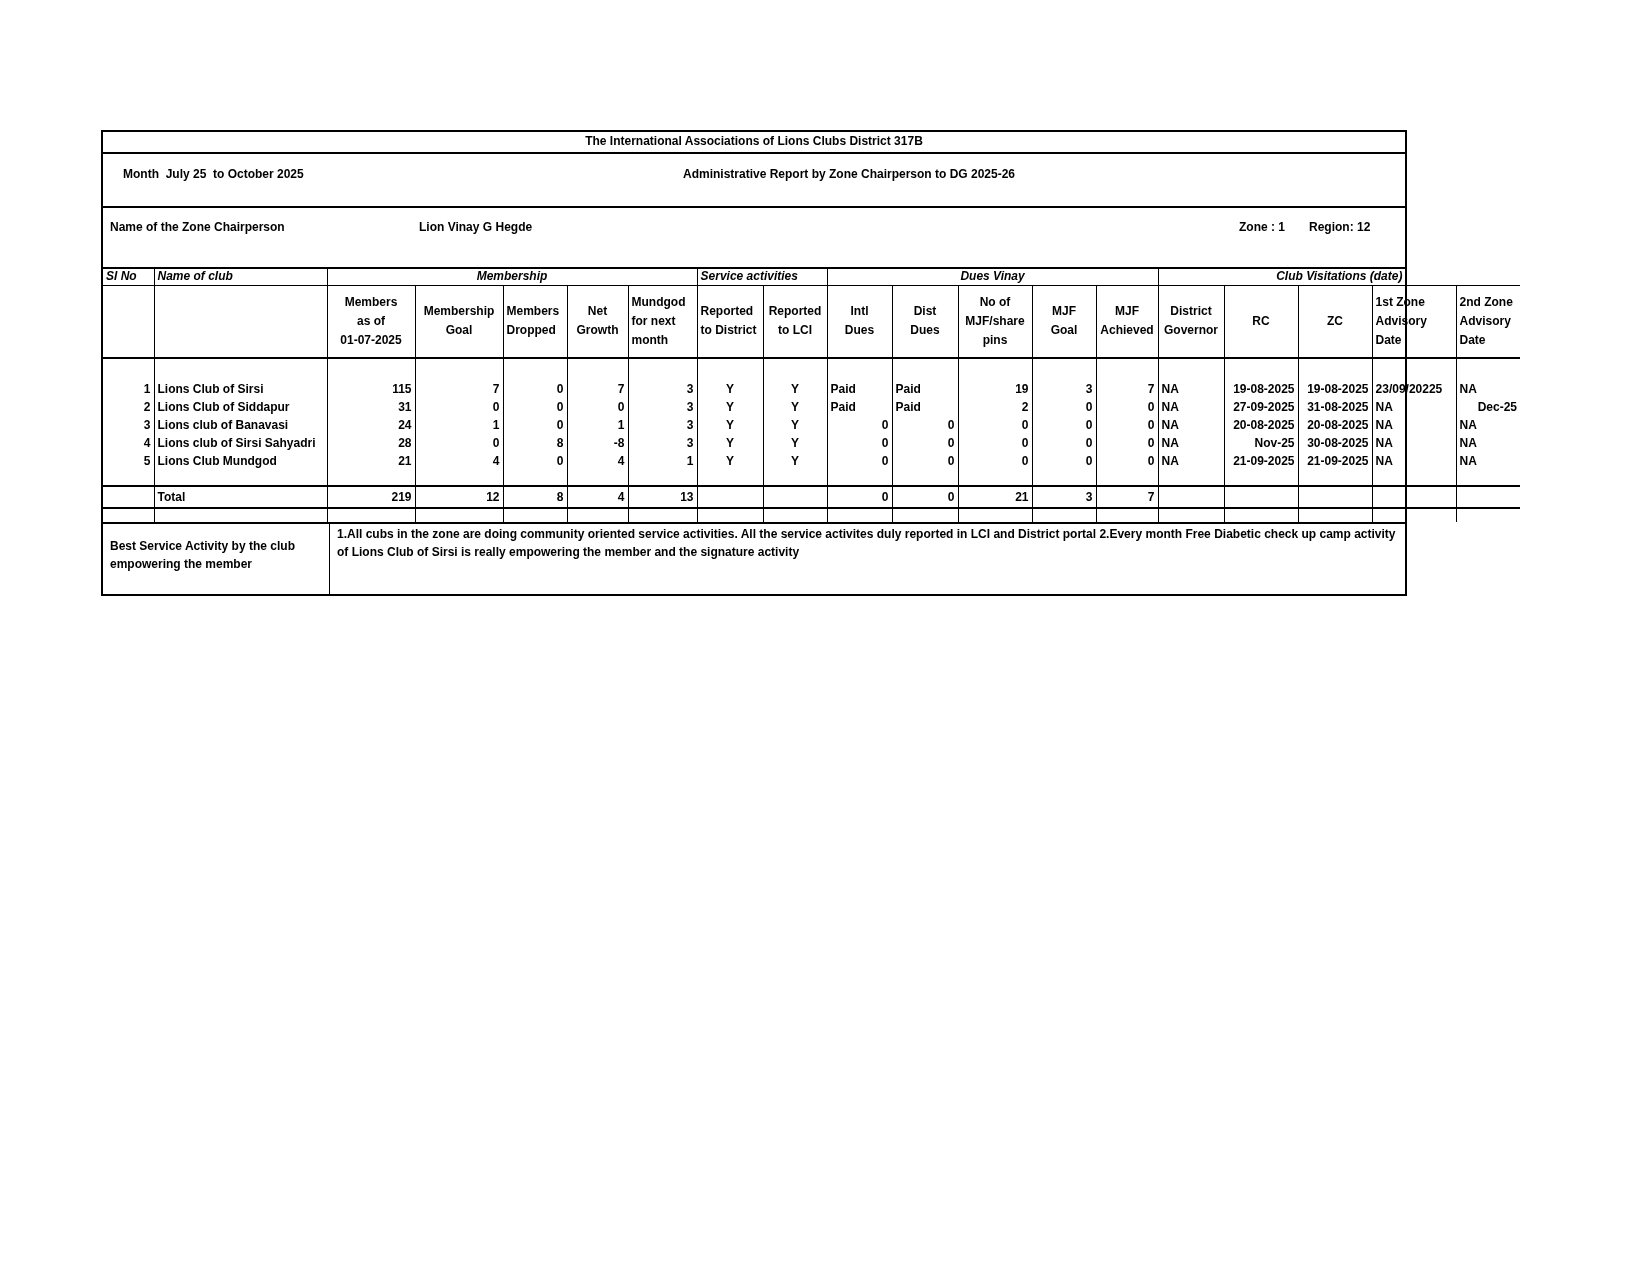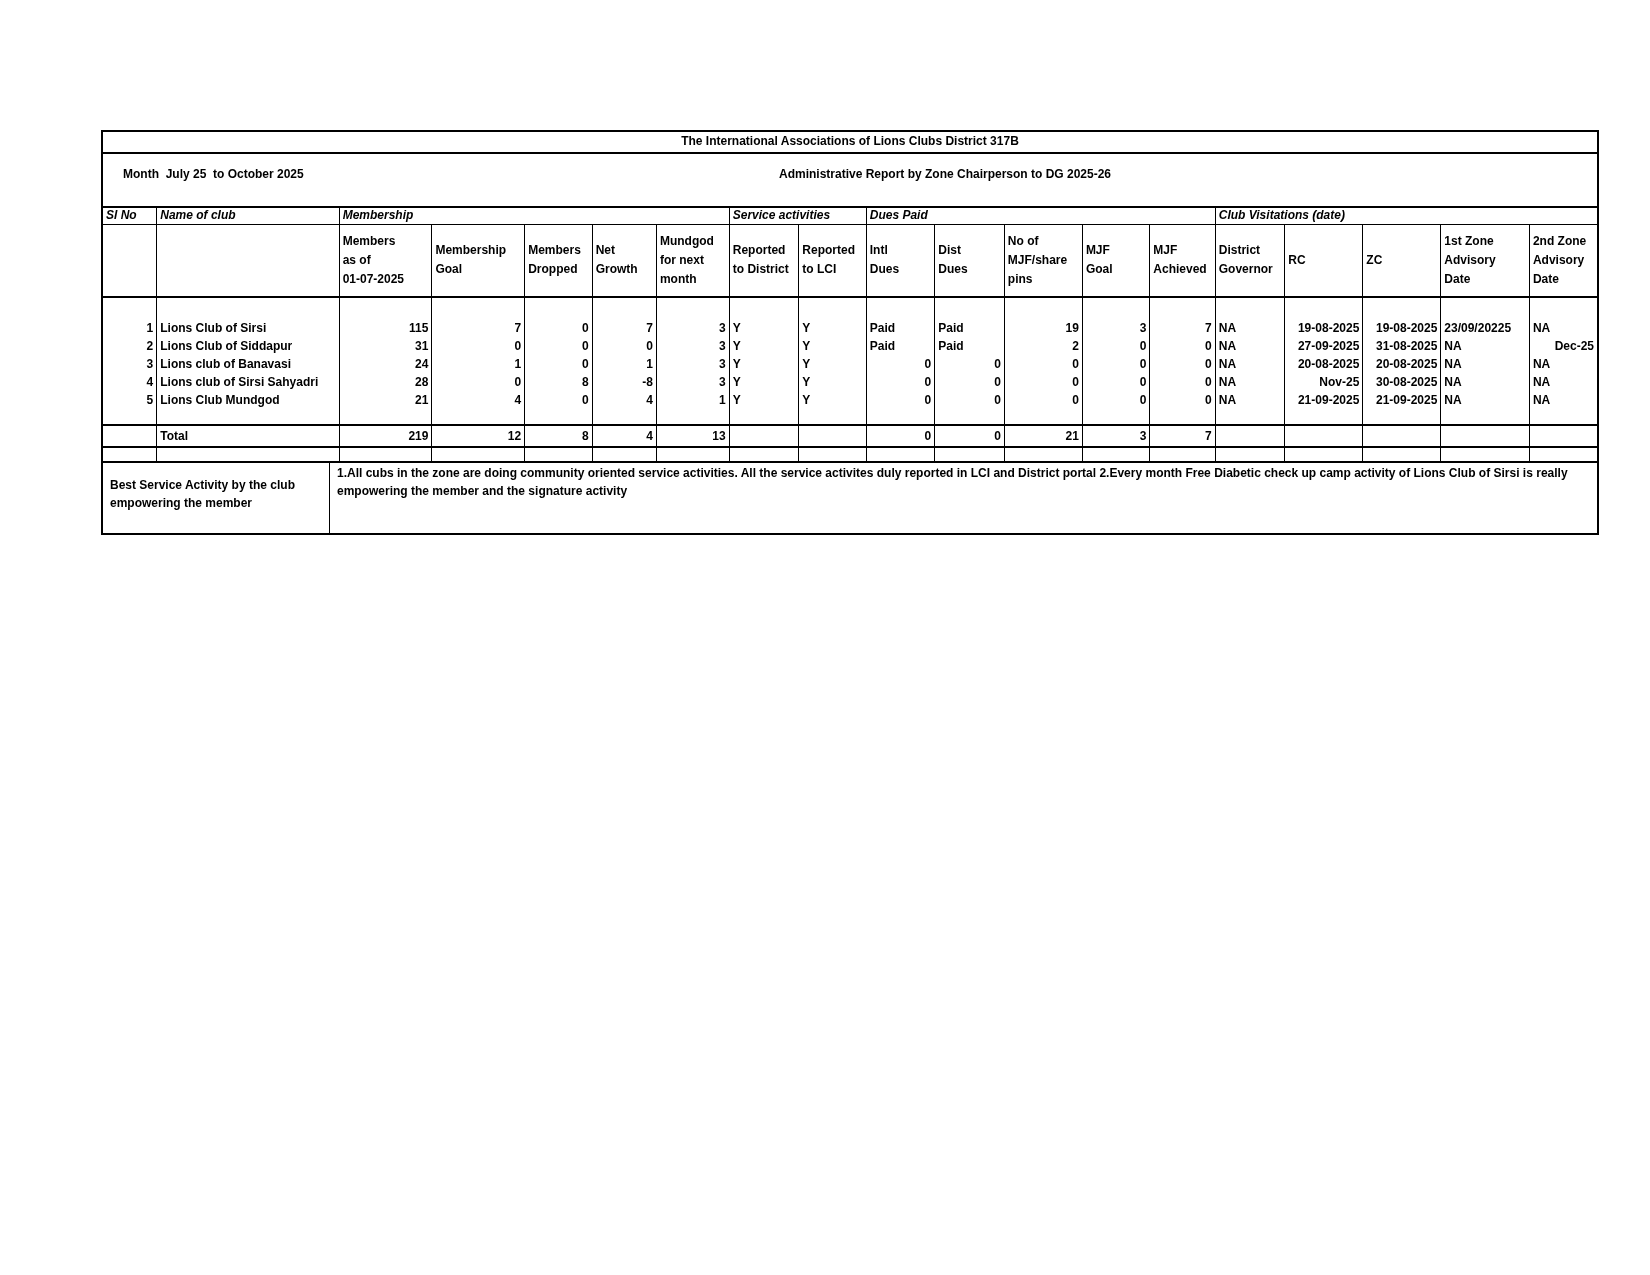--- a/index.html
+++ b/index.html
@@ -2,21 +2,21 @@
 <html><head>
 <meta charset="utf-8">
 <style>
   html,body{margin:0;padding:0;background:#fff;}
   body{
     width:1650px;height:1275px;position:relative;
     font-family:"Liberation Sans",sans-serif;
     font-weight:bold;font-size:12px;color:#000;
   }
   .sheet{
-    position:absolute;left:101px;top:130px;width:1498px;
+    position:absolute;left:101px;top:130px;width:1306px;
     border:2px solid #000;box-sizing:border-box;background:#fff;
   }
   
   .title-row{height:20px;border-bottom:2px solid #000;text-align:center;line-height:19px;overflow:hidden;}
   .month-row{height:52px;border-bottom:2px solid #000;position:relative;}
   .month-label{position:absolute;left:20px;top:13px;white-space:pre;}
   .report-subtitle{position:absolute;left:calc(50% + 95px);transform:translateX(-50%);top:13px;white-space:nowrap;}
   .name-row{height:59px;border-bottom:2px solid #000;position:relative;}
   .name-row span{position:absolute;top:12px;white-space:pre;}
   .chair-label{left:7px;}
@@ -28,41 +28,47 @@
   th,td{padding:0 3px;overflow:hidden;border-right:1px solid #000;box-sizing:border-box;}
   th:last-child,td:last-child{border-right:none;}
   thead tr.group th{height:16px;line-height:15px;border-bottom:1px solid #000;font-size:12px;font-style:italic;}
   thead tr.sub th{height:73px;border-bottom:2px solid #000;vertical-align:middle;
     white-space:pre-line;line-height:19px;font-size:12px;}
   tbody td{height:18px;line-height:18px;white-space:nowrap;}
   tr.pad-top td{height:22px;}
   tr.pad-bottom td{height:16px;}
   tr.total-row td{height:21px;line-height:20px;border-top:2px solid #000;border-bottom:2px solid #000;}
   tr.empty-row td{height:14px;}
-  .al-l{text-align:left}.al-r{text-align:right}.al-c{text-align:left}
+  .al-l{text-align:left}.al-r{text-align:right}.al-c{text-align:center}
   
   .section{display:flex;border-top:2px solid #000;box-sizing:border-box;}
   .section.best{height:72px;}
   .section.obs{height:70px;}
   .section .label{width:227px;border-right:1px solid #000;padding:14px 7px 0;
     white-space:pre-line;line-height:17.5px;box-sizing:border-box;flex:none;}
   .section .content{flex:1;padding:2px 7px 0;line-height:17.5px;}
 </style>
 </head>
 <body>
 
 <div class="sheet">
 
   <div class="title-row">The International Associations of Lions Clubs District 317B</div>
 
   <div class="month-row">
     <span class="month-label">Month  July 25  to October 2025</span>
     <span class="report-subtitle">Administrative Report by Zone Chairperson to DG 2025-26</span>
   </div>
 
+  <div class="name-row">
+    <span class="chair-label">Name of the Zone Chairperson</span>
+    <span class="chair-name">Lion Vinay G Hegde</span>
+    <span class="zone-label">Zone : 1</span>
+    <span class="region-label">Region: 12</span>
+  </div>
 
   <table>
     <colgroup>
       <col style="width:51px">
         <col style="width:173px">
         <col style="width:88px">
         <col style="width:88px">
       <col style="width:64px">
         <col style="width:61px">
         <col style="width:69px">
@@ -78,21 +84,21 @@
       <col style="width:74px">
         <col style="width:84px">
         <col style="width:64px">
     </colgroup>
     <thead>
       <tr class="group">
         <th class="al-l">Sl No</th>
         <th class="al-l">Name of club</th>
         <th colspan="5" class="al-c">Membership</th>
         <th colspan="2" class="al-l">Service activities</th>
-        <th colspan="5" class="al-c">Dues Paid</th>
+        <th colspan="5" class="al-c">Dues Vinay</th>
         <th colspan="5" class="al-c">Club Visitations (date)</th>
       </tr>
       <tr class="sub">
         <th></th>
         <th></th>
         <th class="al-c">Members
 as of
 01-07-2025</th>
         <th class="al-c">Membership
 Goal</th>

